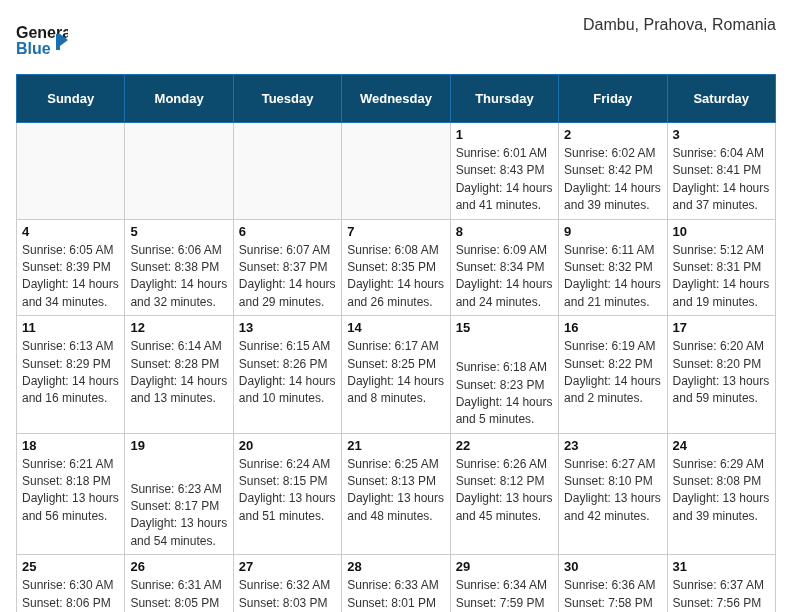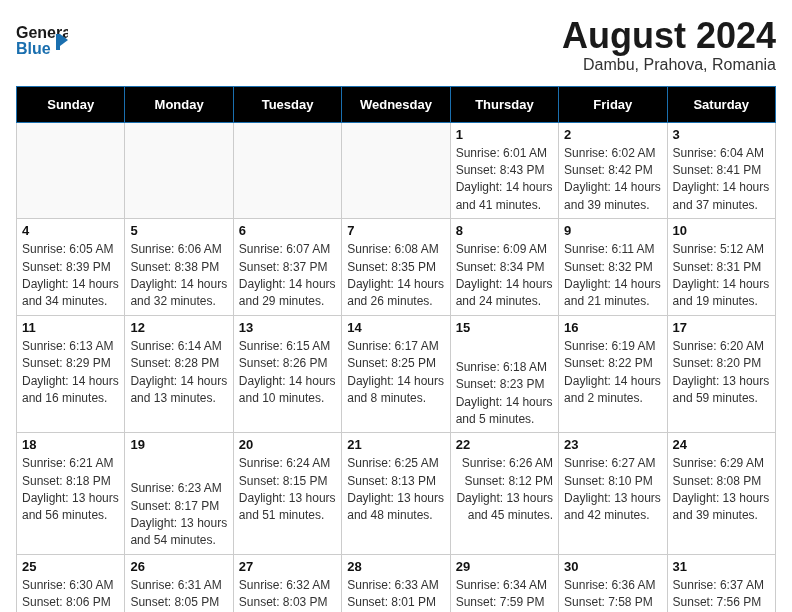--- a/index.html
+++ b/index.html
@@ -29,25 +29,25 @@
       font-size: 16px;
       font-weight: normal;
       color: #333;
     }
     .calendar {
       width: 100%;
       border-collapse: collapse;
       border: 1px solid #ccc;
     }
     .calendar th {
-      background-color: #000000;
+      background-color: #0c4a6e;
       color: #fff;
       font-size: 13px;
       font-weight: bold;
-      padding: 10px 4px;
+      padding: 16px 4px;
       text-align: center;
       border: 1px solid #1a6faf;
     }
     .calendar td {
       width: calc(100% / 7);
       vertical-align: top;
       border: 1px solid #ccc;
       padding: 4px 5px;
       font-size: 10.5px;
       color: #222;
@@ -85,21 +85,20 @@
     <svg class="logo-svg" width="52" height="44" viewBox="0 0 52 44">
 
       <text x="0" y="20" font-family="Arial" font-size="16" font-weight="bold" fill="#1a1a1a">General</text>
       <text x="0" y="36" font-family="Arial" font-size="16" font-weight="bold" fill="#1a6faf">Blue</text>
 
       <polygon points="44,28 52,22 44,16" fill="#1a6faf"></polygon>
       <rect x="40" y="16" width="4" height="16" fill="#1a6faf"></rect>
     </svg>
   </div>
   <div class="title-block">
-    <h1>August 2024</h1>
     <h2>Dambu, Prahova, Romania</h2>
   </div>
 </div>
 
 <table class="calendar">
   <thead>
     <tr>
     <th>Sunday</th>
         <th>Monday</th>
         <th>Tuesday</th>
@@ -263,21 +262,21 @@
         </td>
         <td>
           <div class="day-number">21</div>
           <div class="day-info" style="white-space: pre-line;">Sunrise: 6:25 AM
 Sunset: 8:13 PM
 Daylight: 13 hours
 and 48 minutes.</div>
         </td>
         <td>
           <div class="day-number">22</div>
-          <div class="day-info" style="white-space: pre-line; text-align: right;">Sunrise: 6:26 AM
+          <div class="day-info" style="white-space: pre-line;">Sunrise: 6:26 AM
 Sunset: 8:12 PM
 Daylight: 13 hours
 and 45 minutes.</div>
         </td>
         <td>
           <div class="day-number">23</div>
           <div class="day-info" style="white-space: pre-line;">Sunrise: 6:27 AM
 Sunset: 8:10 PM
 Daylight: 13 hours
 and 42 minutes.</div>

